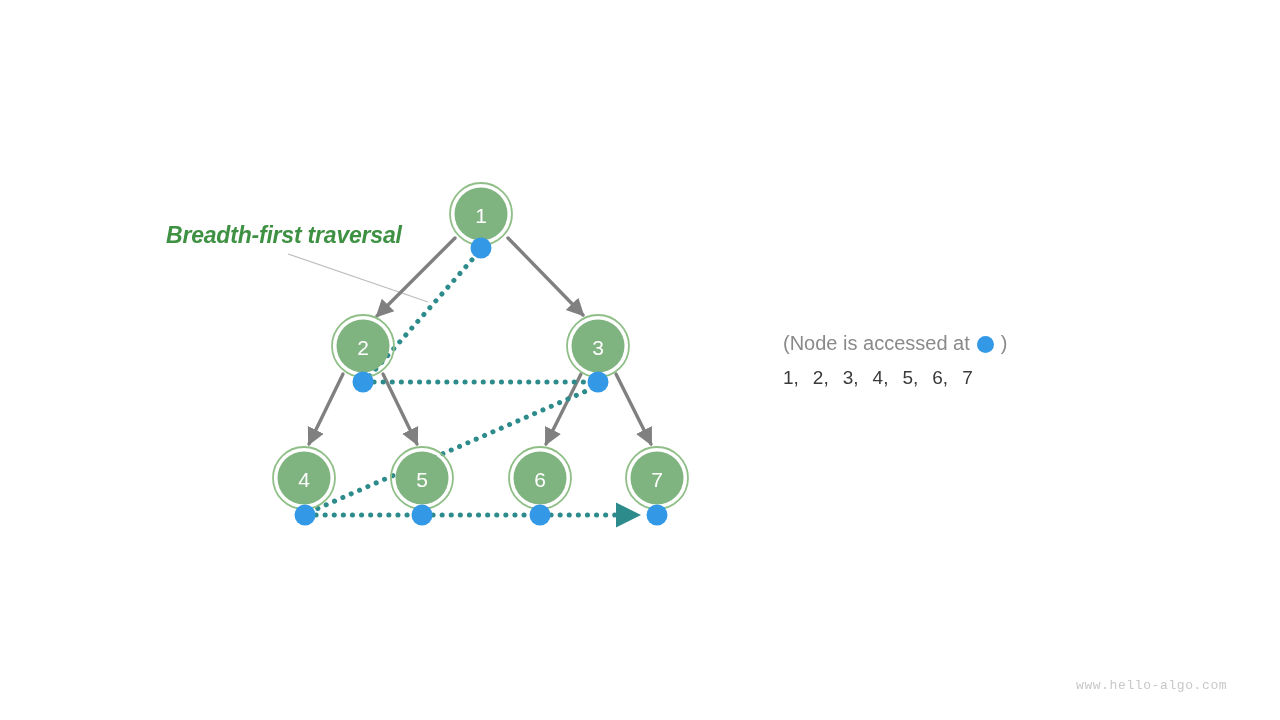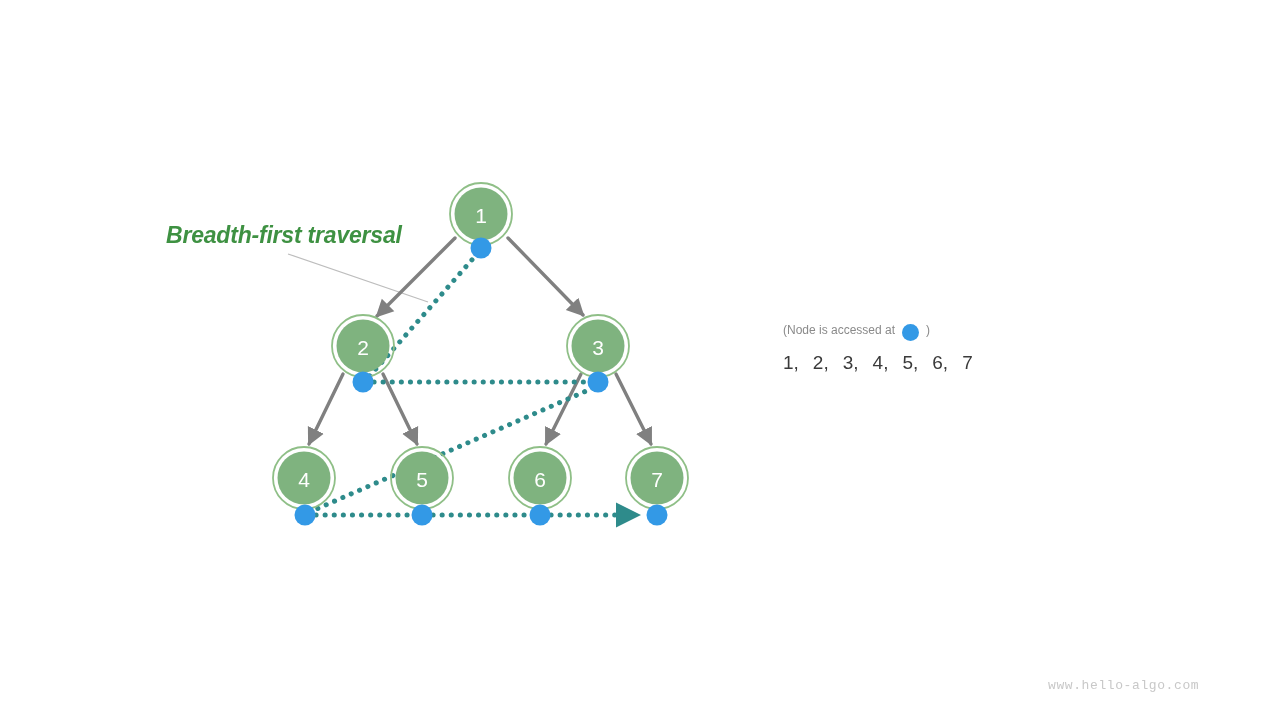--- a/index.html
+++ b/index.html
@@ -48,27 +48,27 @@
   }
   .legend-title {
     font-family: "Liberation Sans", sans-serif;
     font-size: 17.5px;
     font-weight: bold;
     color: #1C7CD6;
     white-space: nowrap;
     letter-spacing: -0.1px;
   }
   .legend-sub {
-    margin-top: 17px;
+    margin-top: 26px;
     font-family: "Liberation Sans", sans-serif;
-    font-size: 12px;
+    font-size: 20px;
     color: #8A8A8A;
     white-space: nowrap;
     display: flex;
-    align-items: flex-start;
+    align-items: center;
   }
   .legend-dot {
     display: inline-block;
     width: 17px;
     height: 17px;
     border-radius: 50%;
     background: #3399E6;
     margin: 0 7px 0 7px;
     position: relative;
     top: 1px;
@@ -79,21 +79,21 @@
     font-size: 19px;
     color: #3A3A3A;
     white-space: nowrap;
   }
   .legend-seq span.sep {
     display: inline-block;
     width: 14px;
   }
   .watermark {
     position: absolute;
-    left: 1048px;
+    left: 1076px;
     top: 678px;
     font-family: "Liberation Mono", monospace;
     font-size: 13px;
     color: #C8C8C8;
     letter-spacing: 0.6px;
     white-space: nowrap;
   }
 </style>
 </head>
 <body>

